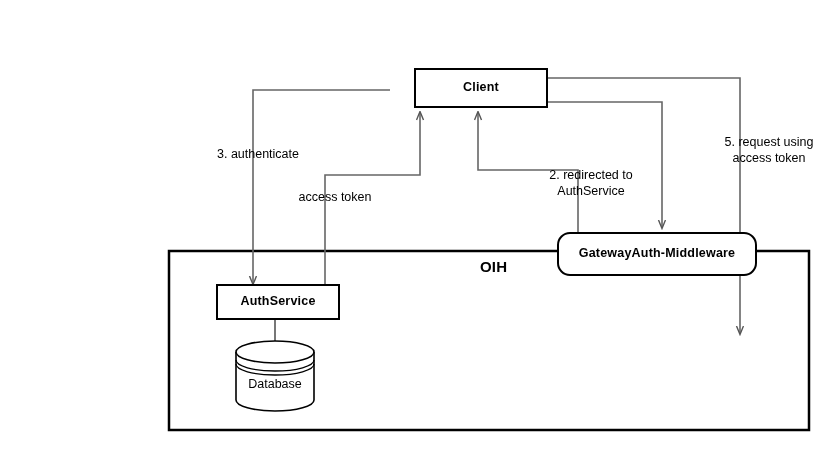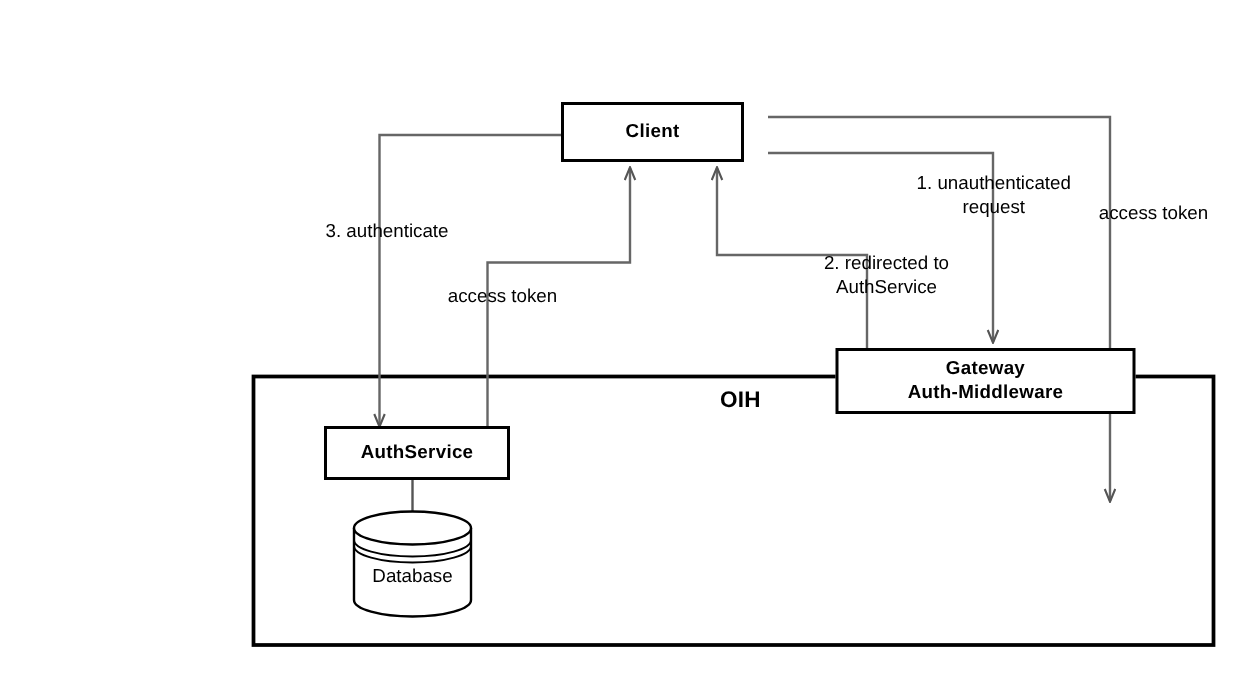--- a/index.html
+++ b/index.html
@@ -93,44 +93,41 @@
     <path d="M275,320 L275,352" fill="none" stroke="#555555" stroke-width="1.6" marker-end="url(#arrow-gray)"></path>
 
     <g>
       <path d="M236,352 L236,400 A39,11 0 0 0 314,400 L314,352" fill="#ffffff" stroke="#000000" stroke-width="1.6"></path>
       <ellipse cx="275" cy="352" rx="39" ry="11" fill="#ffffff" stroke="#000000" stroke-width="1.6"></ellipse>
       <path d="M236,360 A39,11 0 0 0 314,360" fill="none" stroke="#000000" stroke-width="1.3"></path>
       <path d="M236,364 A39,11 0 0 0 314,364" fill="none" stroke="#000000" stroke-width="1.3"></path>
     </g>
   </svg>
 
-  <div class="node" style="left:374px; top:68px; width:122px; height:40px;">
+  <div class="node" style="left:414px; top:68px; width:134px; height:40px;">
     <span class="node-line">Client</span>
   </div>
 
-  <div class="node" style="left:557px; top:232px; width:200px; height:44px; flex-direction:column;">
+  <div class="node" style="left:557px; top:232px; width:200px; height:44px; flex-direction:row;border-radius:13px;">
     <span class="node-line">Gateway</span>
     <span class="node-line">Auth-Middleware</span>
   </div>
 
   <div class="node" style="left:216px; top:284px; width:124px; height:36px;">
     <span class="node-line">AuthService</span>
   </div>
 
 
   <div class="db-label" style="left:230px; top:377px;">Database</div>
 
   <div class="container-label" style="left:480px; top:258px;">OIH</div>
 
-  <div class="edge-label" style="left:600px; top:114px; width:125px;">
-    <div>1. unauthenticated</div>
-    <div>request</div>
-  </div>
 
   <div class="edge-label" style="left:714px; top:134px; width:110px;">
+    <div>5. request using</div>
     <div>access token</div>
   </div>
 
   <div class="edge-label" style="left:536px; top:167px; width:110px;">
     <div>2. redirected to</div>
     <div>AuthService</div>
   </div>
 
   <div class="edge-label" style="left:208px; top:146px; width:100px;">
     <div>3. authenticate</div>

